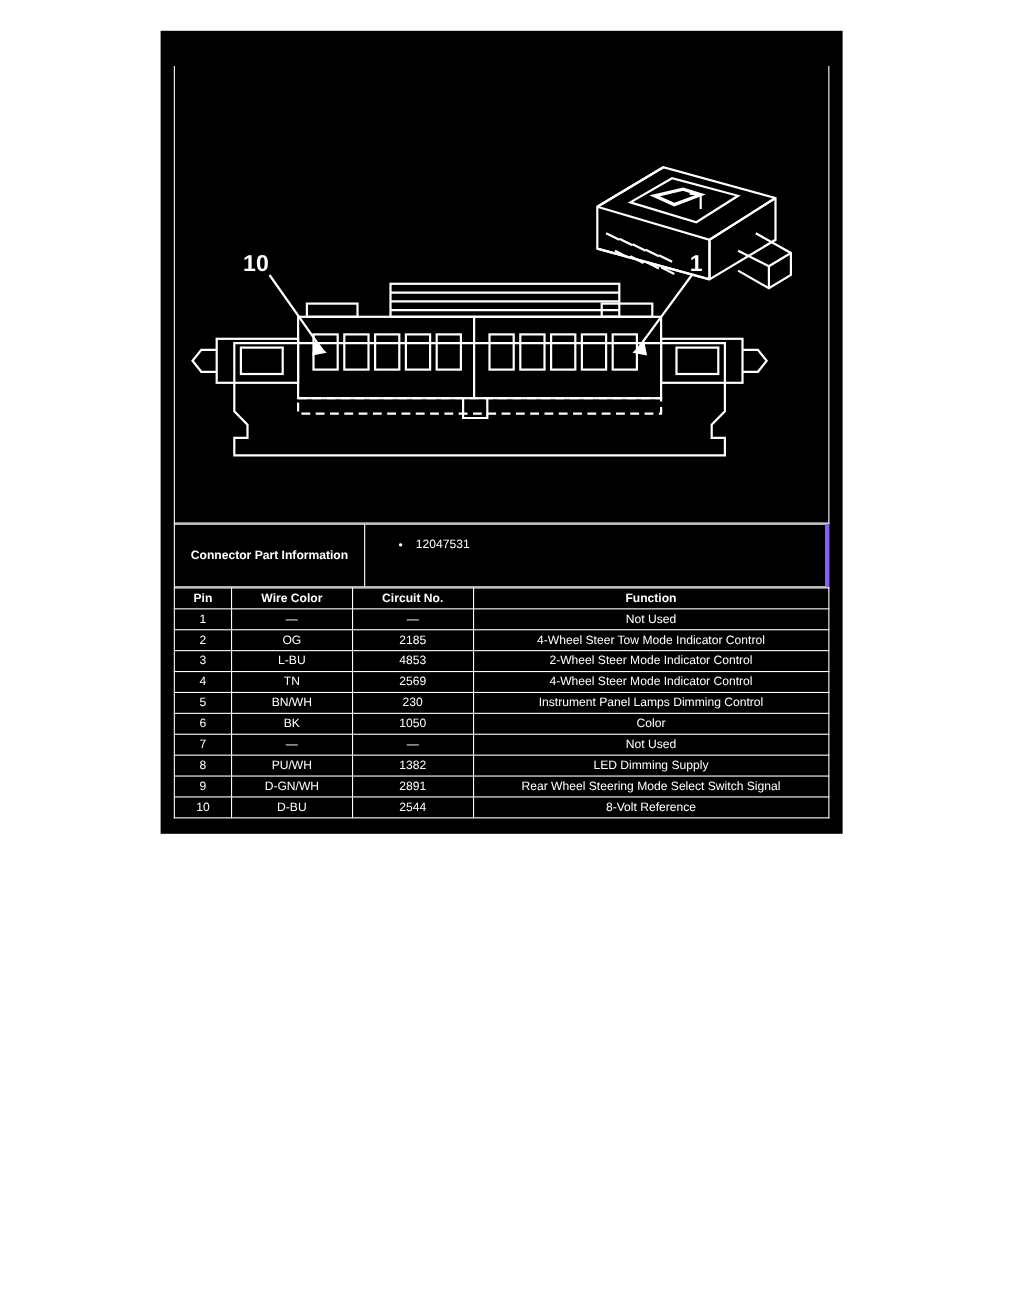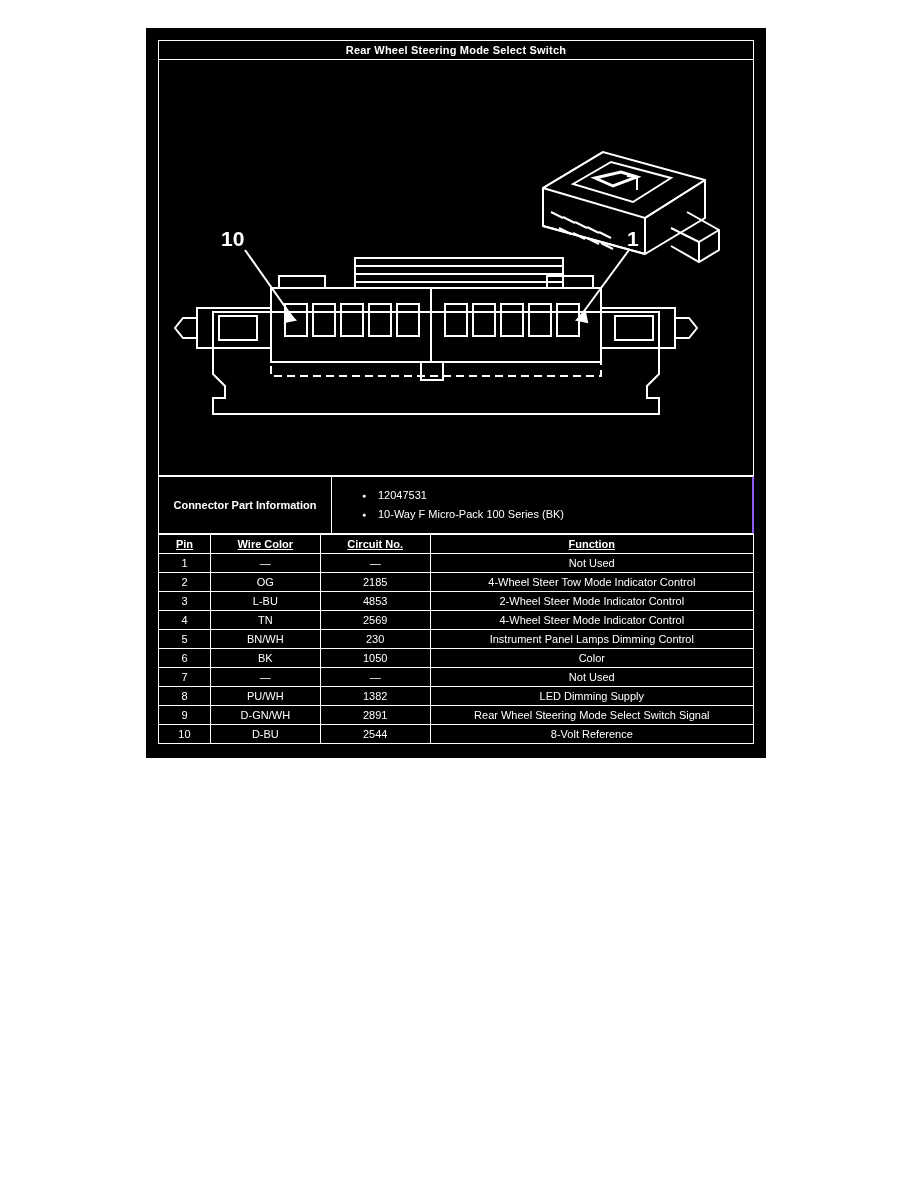--- a/index.html
+++ b/index.html
@@ -85,21 +85,21 @@
     align-items: center;
     justify-content: center;
     text-align: center;
     padding: 0 4px;
   }
   .cpi-values {
     position: absolute;
     left: 174px; top: 0;
     width: 422px; height: 58px;
     border-top: 1px solid #ffffff;
-    border-right: 2px solid #8b5cf6;
+    border-right: 4px solid #8b5cf6;
     border-bottom: 1px solid #ffffff;
     box-sizing: border-box;
     color: #ffffff;
     font-size: 11px;
     padding: 9px 0 0 0;
   }
   .cpi-values ul {
     margin: 0;
     padding-left: 46px;
     list-style: none;
@@ -129,36 +129,34 @@
   table.pintable th, table.pintable td {
     border: 1px solid #ffffff;
     height: 19px;
     padding: 0 3px;
     box-sizing: border-box;
     font-weight: normal;
   }
   table.pintable th {
     font-weight: bold;
     text-align: center;
-    text-decoration: underline;
   }
   .col-pin   { width: 52px;  text-align: center; }
   .col-wire  { width: 110px; text-align: center; margin-left: 32px; }
   .col-ckt   { width: 110px; text-align: center; }
   .col-func  { width: 324px; text-align: center; padding-left: 5px; }
 </style>
 </head>
 <body>
 
 <div id="page">
 
   <div class="figure-outer">
     <div class="figure-inner">
 
-      <div class="fig-title">Rear Wheel Steering Mode Select Switch</div>
 
       <div class="fig-art">
         <svg width="596" height="416" viewBox="0 0 596 416" xmlns="http://www.w3.org/2000/svg">
           <g fill="none" stroke="#ffffff" stroke-width="2">
 
             <path d="M384 128 L444 92 L546 120 L546 158 L486 194 L384 166 Z"></path>
             <path d="M384 128 L444 92"></path>
             <path d="M384 166 L486 194"></path>
             <path d="M546 120 L486 158 L486 194"></path>
             <path d="M384 128 L486 158 L546 120"></path>
@@ -233,21 +231,20 @@
           <text x="62" y="186" fill="#ffffff" font-family="Liberation Sans, sans-serif" font-size="21" font-weight="bold">10</text>
           <text x="468" y="186" fill="#ffffff" font-family="Liberation Sans, sans-serif" font-size="21" font-weight="bold">1</text>
         </svg>
       </div>
 
       <div class="cpi-block">
         <div class="cpi-label">Connector Part Information</div>
         <div class="cpi-values">
           <ul>
             <li>12047531</li>
-            <li>10-Way F Micro-Pack 100 Series (BK)</li>
           </ul>
         </div>
       </div>
 
       <table class="pintable">
         <thead>
           <tr>
             <th class="col-pin">Pin</th>
             <th class="col-wire">Wire Color</th>
             <th class="col-ckt">Circuit No.</th>

